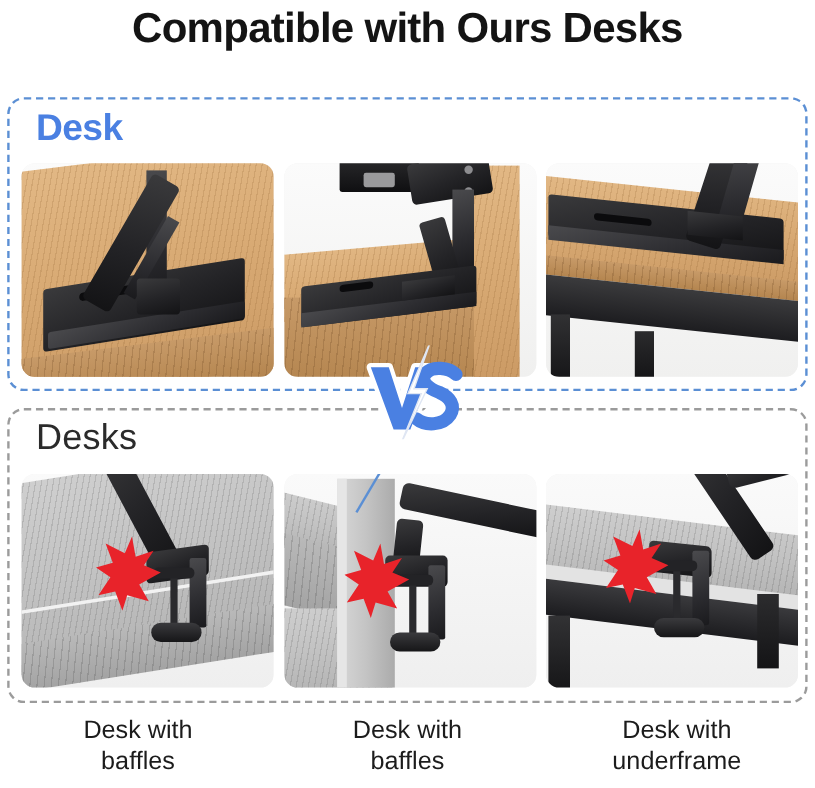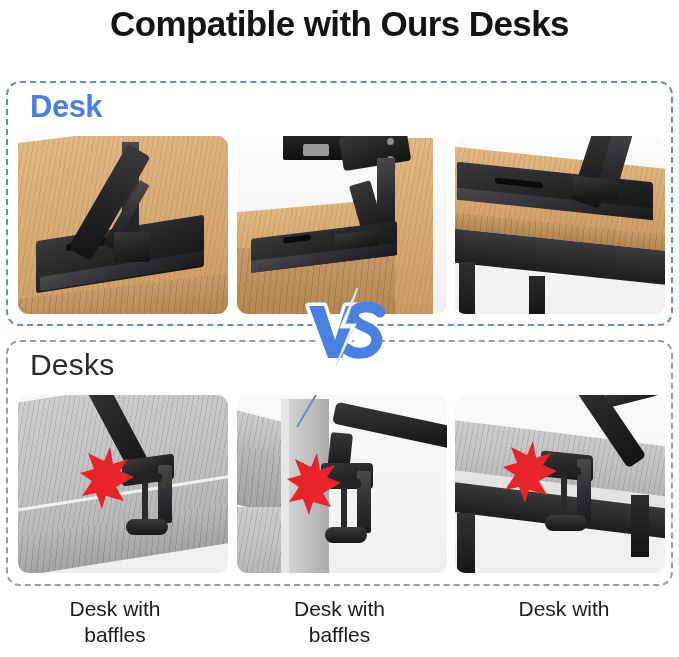--- a/index.html
+++ b/index.html
@@ -397,14 +397,15 @@
   <div class="caption">
     <div>Desk with</div>
     <div>baffles</div>
   </div>
   <div class="caption">
     <div>Desk with</div>
     <div>baffles</div>
   </div>
   <div class="caption">
     <div>Desk with</div>
+    <div>underframe</div>
   </div>
 </div>
 
 </body></html>

